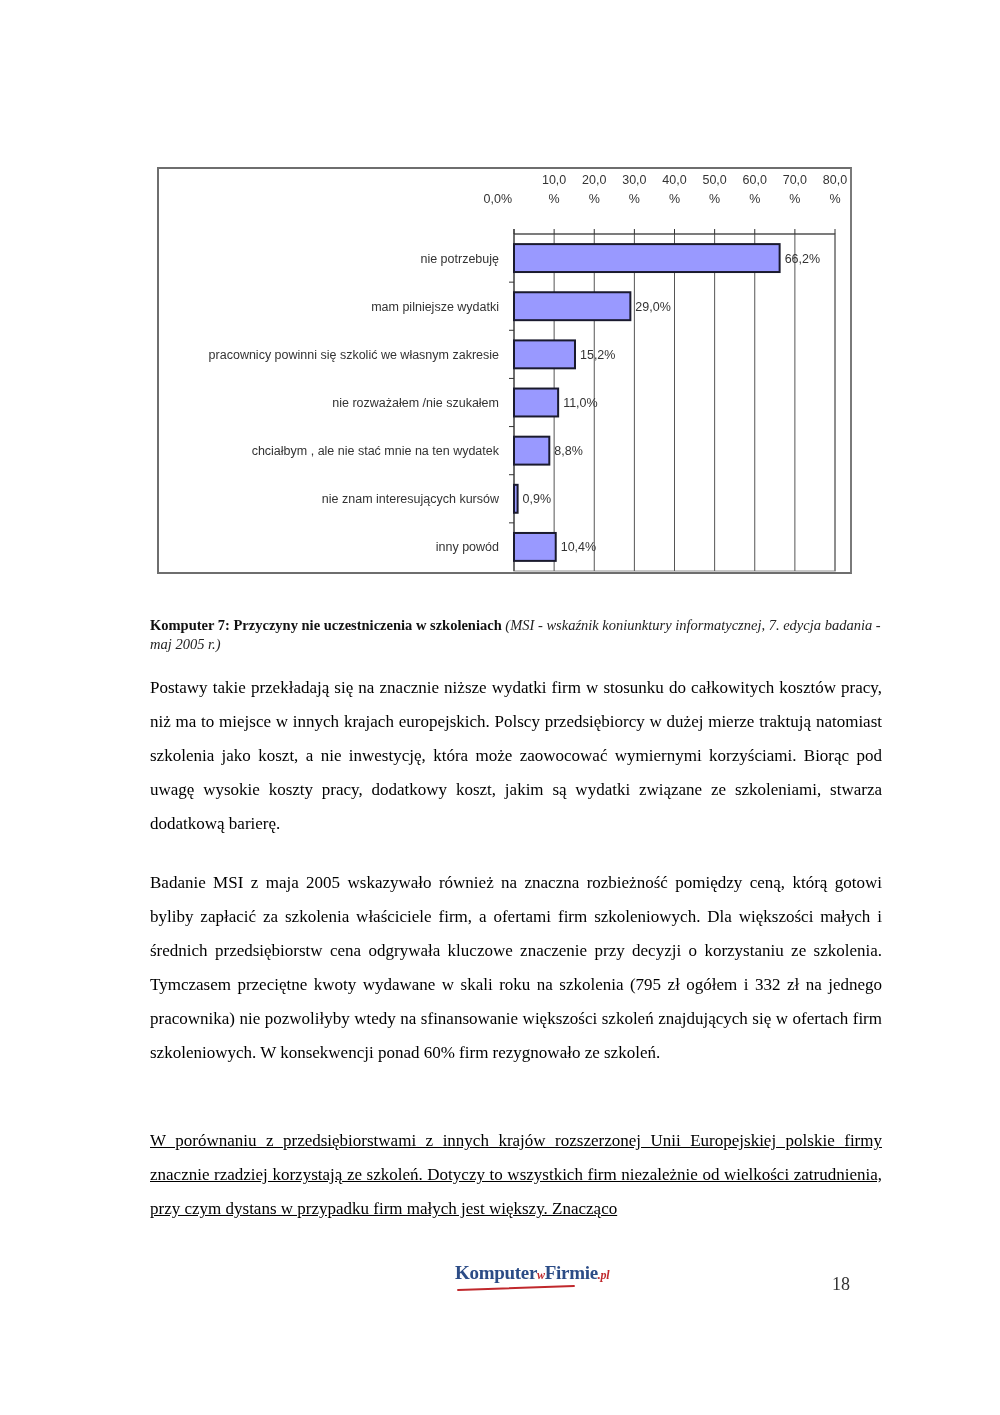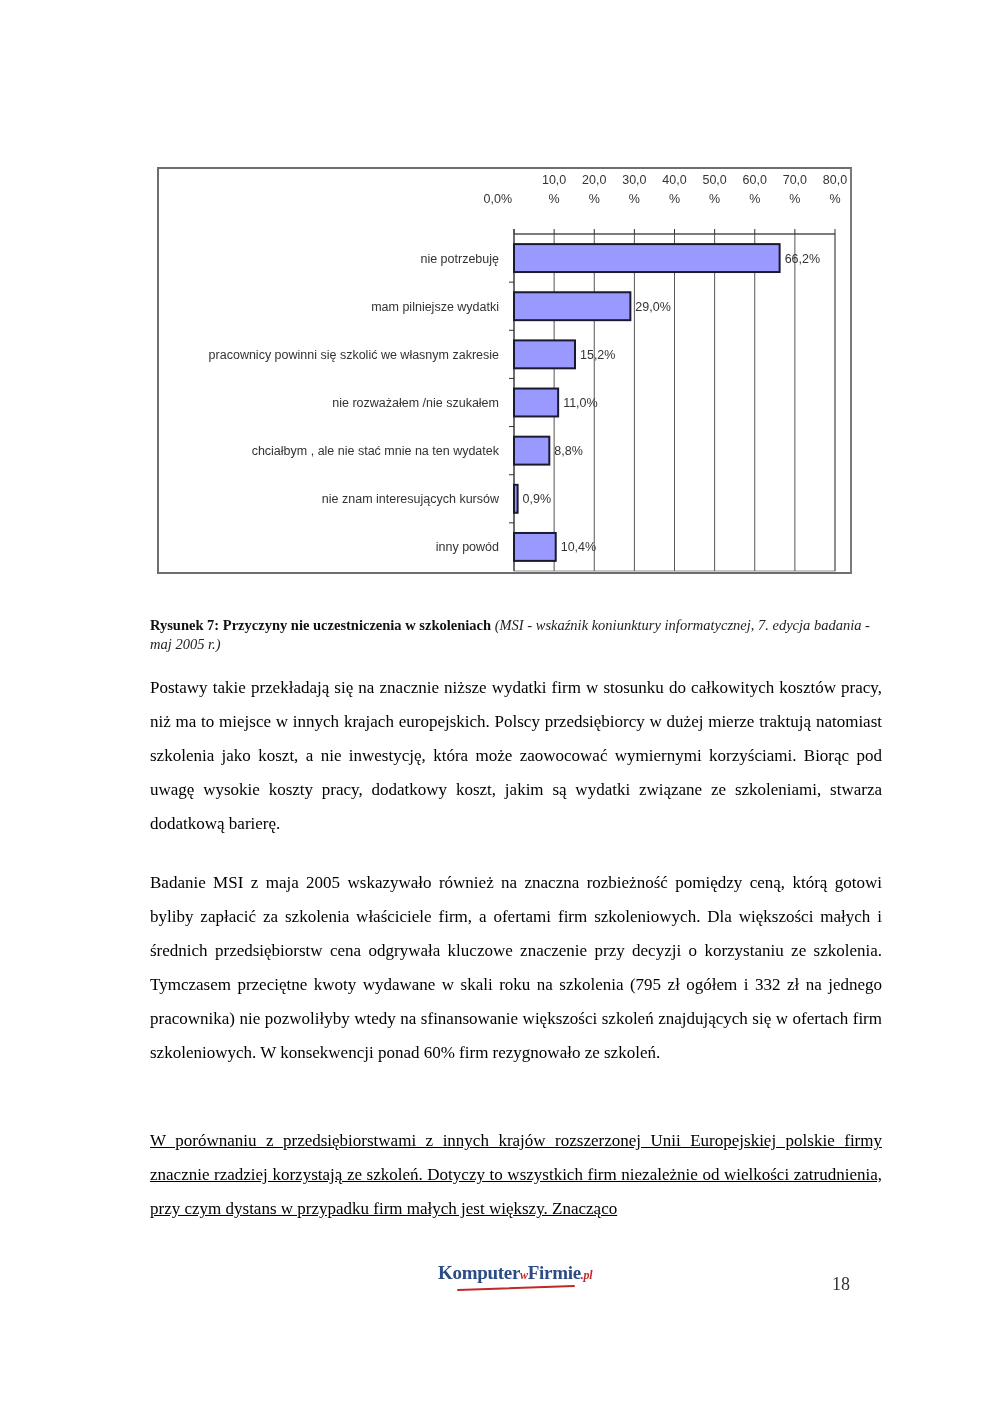--- a/index.html
+++ b/index.html
@@ -9,21 +9,21 @@
   svg.chart { position:absolute; left:0; top:0; }
   .axis-text { font-family:"Liberation Sans", sans-serif; font-size:12.5px; fill:#333; }
   .cat-text { font-family:"Liberation Sans", sans-serif; font-size:12.5px; fill:#333; }
   .val-text { font-family:"Liberation Sans", sans-serif; font-size:12.5px; fill:#333; }
   .caption { position:absolute; left:150px; top:616px; width:735px;
     font-family:"Liberation Serif", serif; font-size:14.5px; line-height:19px; color:#111; }
   .caption b { font-weight:bold; }
   .caption i { font-style:italic; color:#222; }
   .para { position:absolute; left:150px; width:732px; font-family:"Liberation Serif", serif;
     font-size:17px; line-height:34px; color:#000000; text-align:justify; }
-  .logo { position:absolute; left:438px; top:1262px; font-family:"Liberation Serif", serif;
+  .logo { position:absolute; left:455px; top:1262px; font-family:"Liberation Serif", serif;
     font-size:19px; font-weight:bold; color:#2c4c86; letter-spacing:-0.3px;text-align:center; }
   .logo .w { color:#c0282c; font-size:12px; font-style:italic; }
   .logo .pl { color:#c0282c; font-size:12px; font-style:italic; }
   .logo-line { position:absolute; left:457px; top:1287px; width:118px; height:2px; background:#c0282c;
     transform:rotate(-2deg); border-radius:2px; }
   .page-num { position:absolute; left:832px; top:1274px; font-family:"Liberation Serif", serif;
     font-size:18px; color:#333; }
 </style>
 </head>
 <body>
@@ -91,21 +91,21 @@
       <rect x="355" y="315.8242857142857" width="3.611249999999984" height="27.922857142857143" fill="#9999ff" stroke="#1a1a2e" stroke-width="2"></rect>
       <text x="363.61125" y="334.2857142857143" class="val-text">0,9%</text>
       <text x="340" y="334.2857142857143" text-anchor="end" class="cat-text">nie znam interesujących kursów</text>
       <rect x="355" y="363.96714285714285" width="41.73000000000002" height="27.922857142857143" fill="#9999ff" stroke="#1a1a2e" stroke-width="2"></rect>
       <text x="401.73" y="382.42857142857144" class="val-text">10,4%</text>
       <text x="340" y="382.42857142857144" text-anchor="end" class="cat-text">inny powód</text>
     </svg>
 </div>
 
 <div class="caption">
-  <b>Rysunek 7: Przyczyny nie uczestniczenia w szkoleniach</b>
+  <b>Komputer 7: Przyczyny nie uczestniczenia w szkoleniach</b>
   <i>(MSI - wskaźnik koniunktury informatycznej, 7. edycja badania - maj 2005 r.)</i>
 </div>
 
 <div class="para" style="top:671px;">Postawy takie przekładają się na znacznie niższe wydatki firm w stosunku do całkowitych kosztów pracy, niż ma to miejsce w innych krajach europejskich. Polscy przedsiębiorcy w dużej mierze traktują natomiast szkolenia jako koszt, a nie inwestycję, która może zaowocować wymiernymi korzyściami. Biorąc pod uwagę wysokie koszty pracy, dodatkowy koszt, jakim są wydatki związane ze szkoleniami, stwarza dodatkową barierę.</div>
 <div class="para" style="top:866px;">Badanie MSI z maja 2005  wskazywało również na znaczna rozbieżność pomiędzy ceną, którą gotowi byliby zapłacić za szkolenia właściciele firm, a ofertami firm szkoleniowych. Dla większości małych i średnich przedsiębiorstw cena odgrywała kluczowe znaczenie przy decyzji o korzystaniu ze szkolenia. Tymczasem przeciętne kwoty wydawane w skali roku na szkolenia (795 zł ogółem i 332 zł na jednego pracownika) nie pozwoliłyby wtedy na sfinansowanie większości szkoleń znajdujących się w ofertach firm szkoleniowych. W konsekwencji ponad 60% firm rezygnowało ze szkoleń.</div>
 <div class="para" style="top:1124px;text-decoration:underline;">W porównaniu z przedsiębiorstwami z innych krajów rozszerzonej Unii Europejskiej polskie firmy znacznie rzadziej korzystają ze szkoleń. Dotyczy to wszystkich firm niezależnie od wielkości zatrudnienia, przy czym dystans w przypadku firm małych jest większy. Znacząco</div>
 
 <div class="logo">
   <span>Komputer</span><span class="w">w</span><span>Firmie</span><span class="pl">.pl</span>
 </div>

